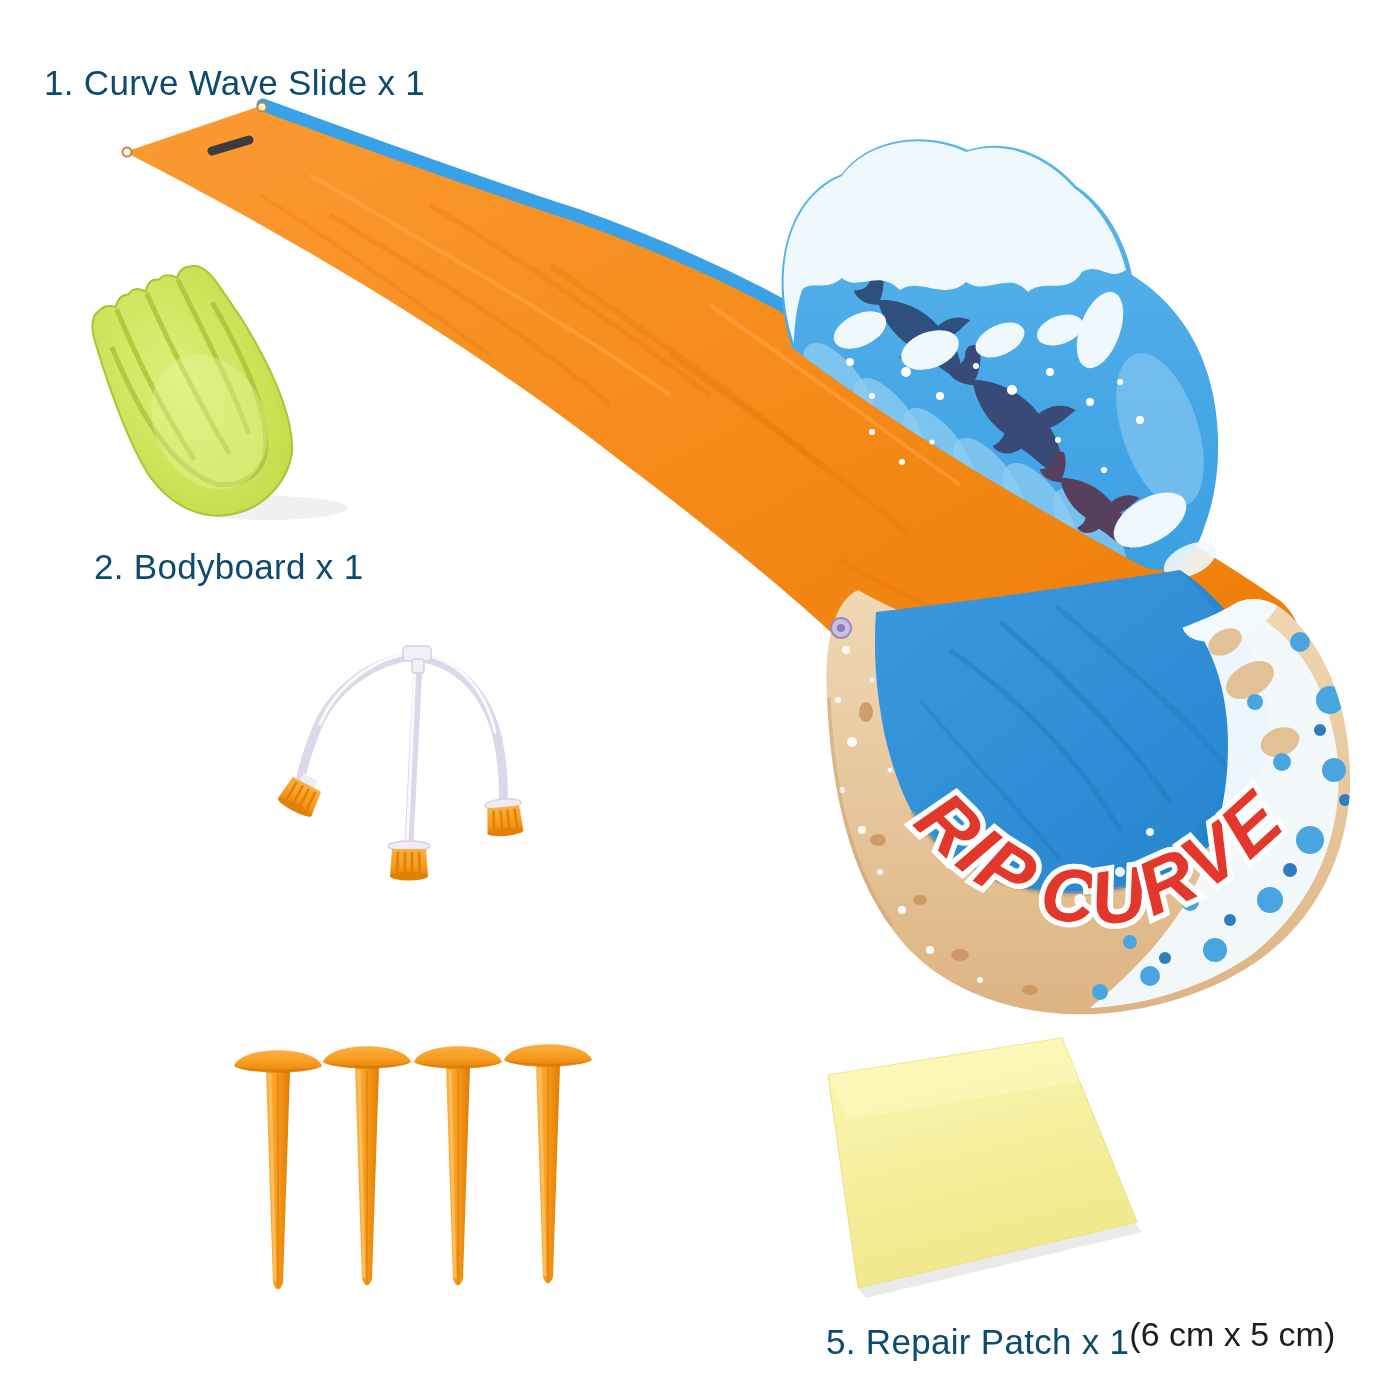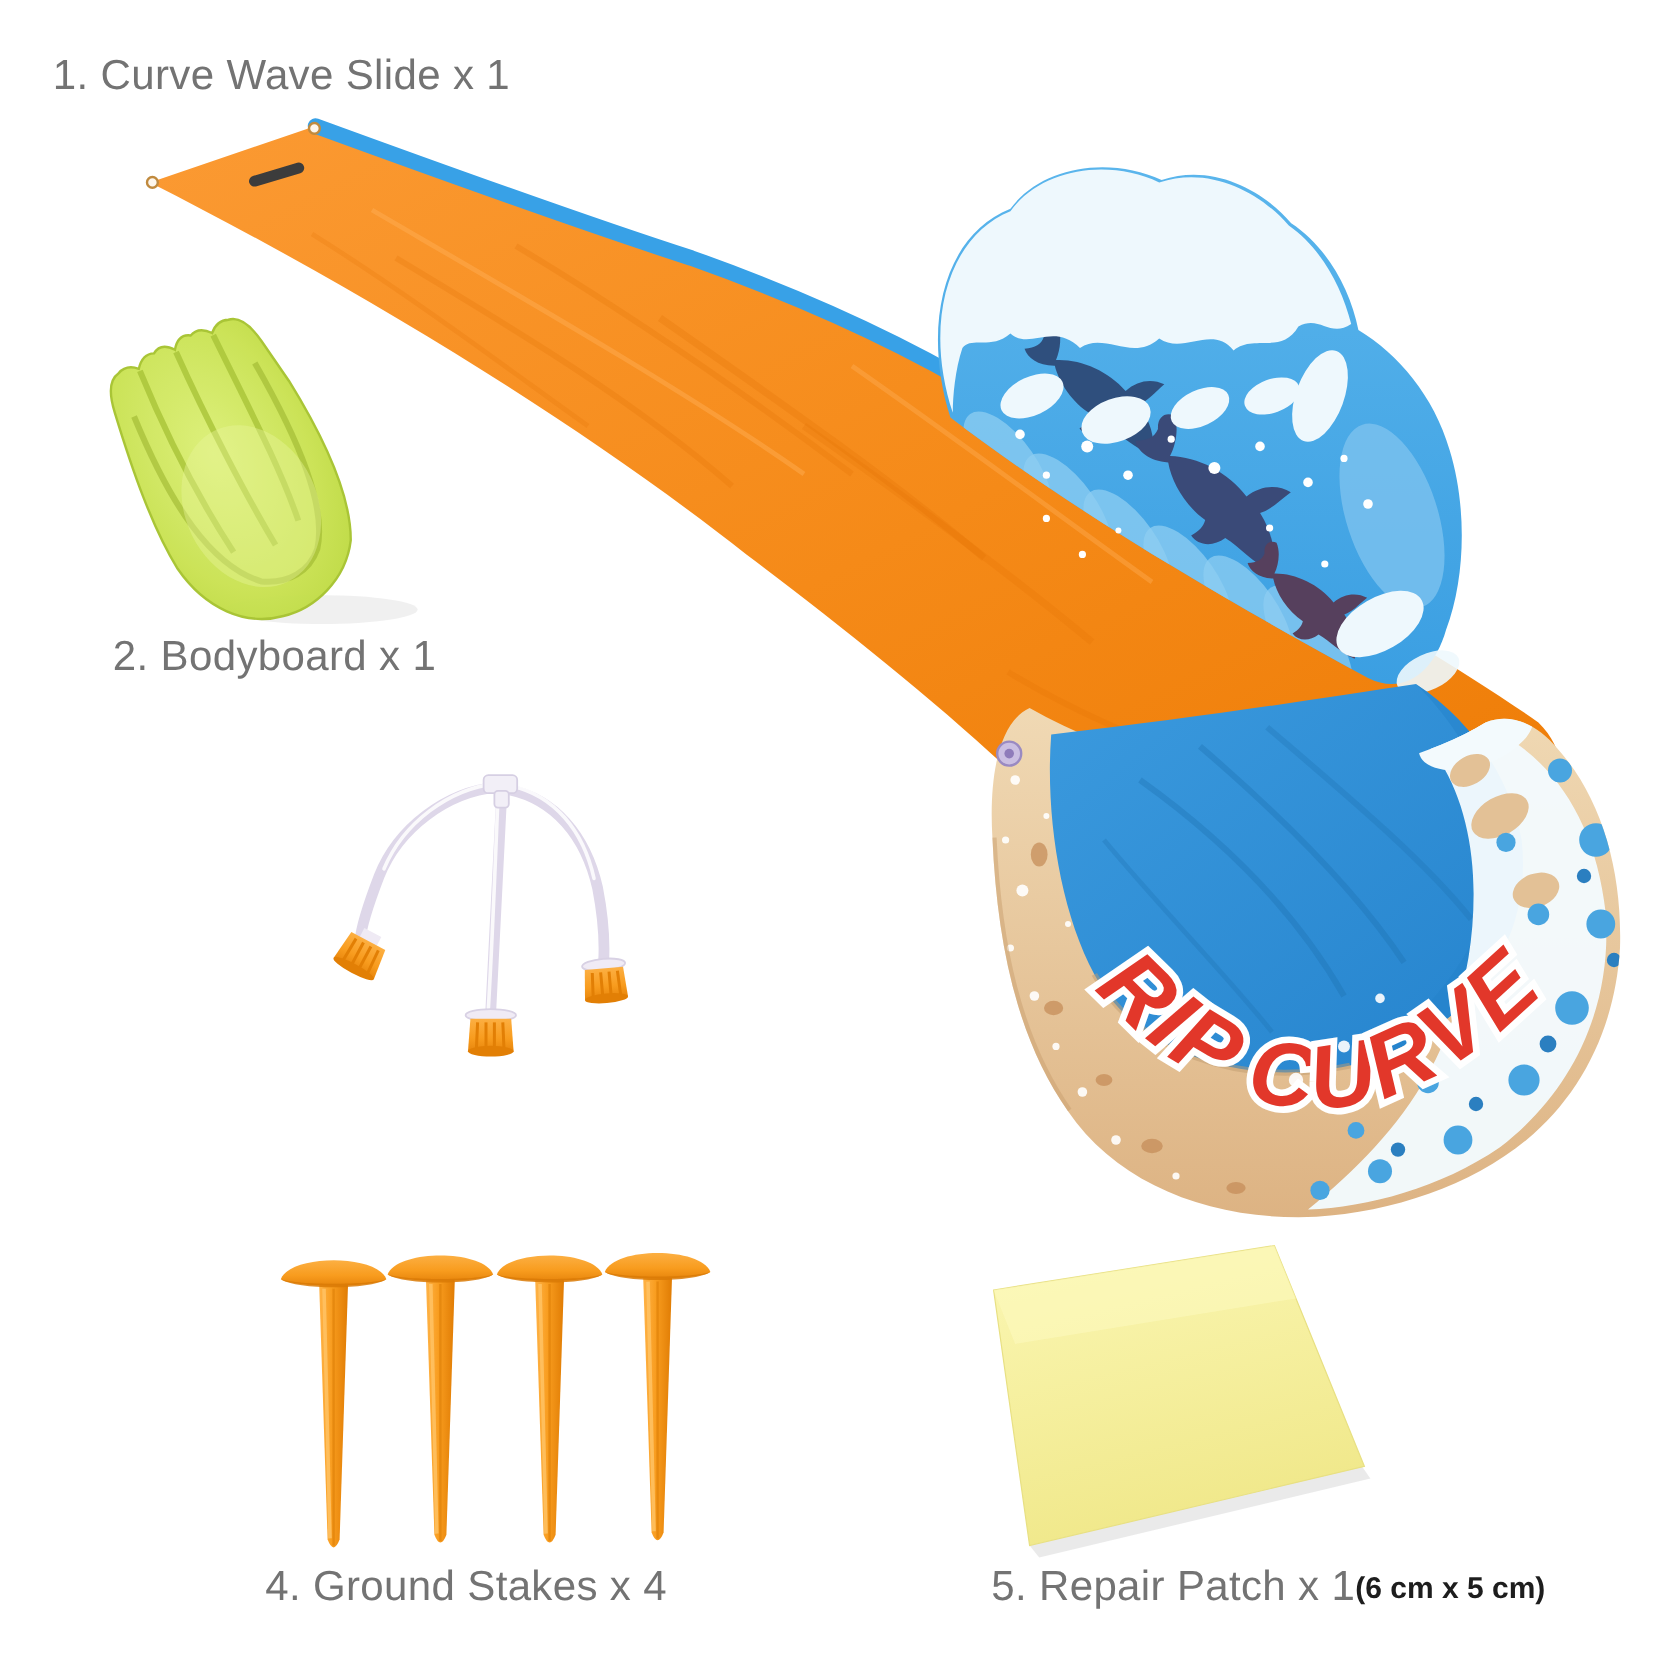--- a/index.html
+++ b/index.html
@@ -3,26 +3,26 @@
 <meta charset="utf-8">
 <title>Kit Contents</title>
 <style>
   html,body{margin:0;padding:0;background:#ffffff;}
   .page{
     position:relative;width:1400px;height:1400px;background:#ffffff;
     overflow:hidden;font-family:"Liberation Sans",sans-serif;
   }
   .scene{position:absolute;left:0;top:0;}
   .label{
-    position:absolute;font-size:35px;color:#737373;
-    letter-spacing:.3px;white-space:nowrap;line-height:1.2;
+    position:absolute;font-size:35px;color:#0c4a6e;
+    letter-spacing:.3px;white-space:nowrap;line-height:1.2;margin-top:20px;
   }
   .item5-block{position:absolute;display:flex;flex-direction:row;align-items:center;}
   .item5-block .label{position:static;}
-  .note{font-size:25px;color:#1d1d1d;margin-top:4px;white-space:nowrap;font-weight:bold;}
+  .note{font-size:34px;color:#1d1d1d;margin-top:4px;white-space:nowrap;}
   .brand-text{
     font-family:"Liberation Sans",sans-serif;font-weight:bold;font-style:italic;
     font-size:76px;letter-spacing:3px;fill:#e2372a;stroke:#ffffff;stroke-width:11px;
     paint-order:stroke;
   }
 </style>
 </head>
 <body>
 
 <div class="page">
@@ -327,19 +327,18 @@
 
     <g>
       <path d="M858,1288 L1135,1222 L1142,1232 L866,1298 Z" fill="#d9d9d9" opacity="0.55"></path>
       <polygon points="828,1075 1062,1038 1137,1222 858,1288" fill="url(#gPatch)" stroke="#e8e083" stroke-width="1"></polygon>
       <polygon points="828,1075 1062,1038 1080,1082 846,1120" fill="#fdfabf" opacity="0.55"></polygon>
     </g>
   </svg>
 
   <div class="label" style="left:44px;top:42px">1. Curve Wave Slide x 1</div>
   <div class="label" style="left:94px;top:526px">2. Bodyboard x 1</div>
-  <div class="label" style="left:221px;top:1301px">4. Ground Stakes x 4</div>
   <div class="item5-block" style="left:826px;top:1301px">
     <div class="label">5. Repair Patch x 1</div>
     <div class="note">(6 cm x 5 cm)</div>
   </div>
 
 </div>
 
 </body></html>

